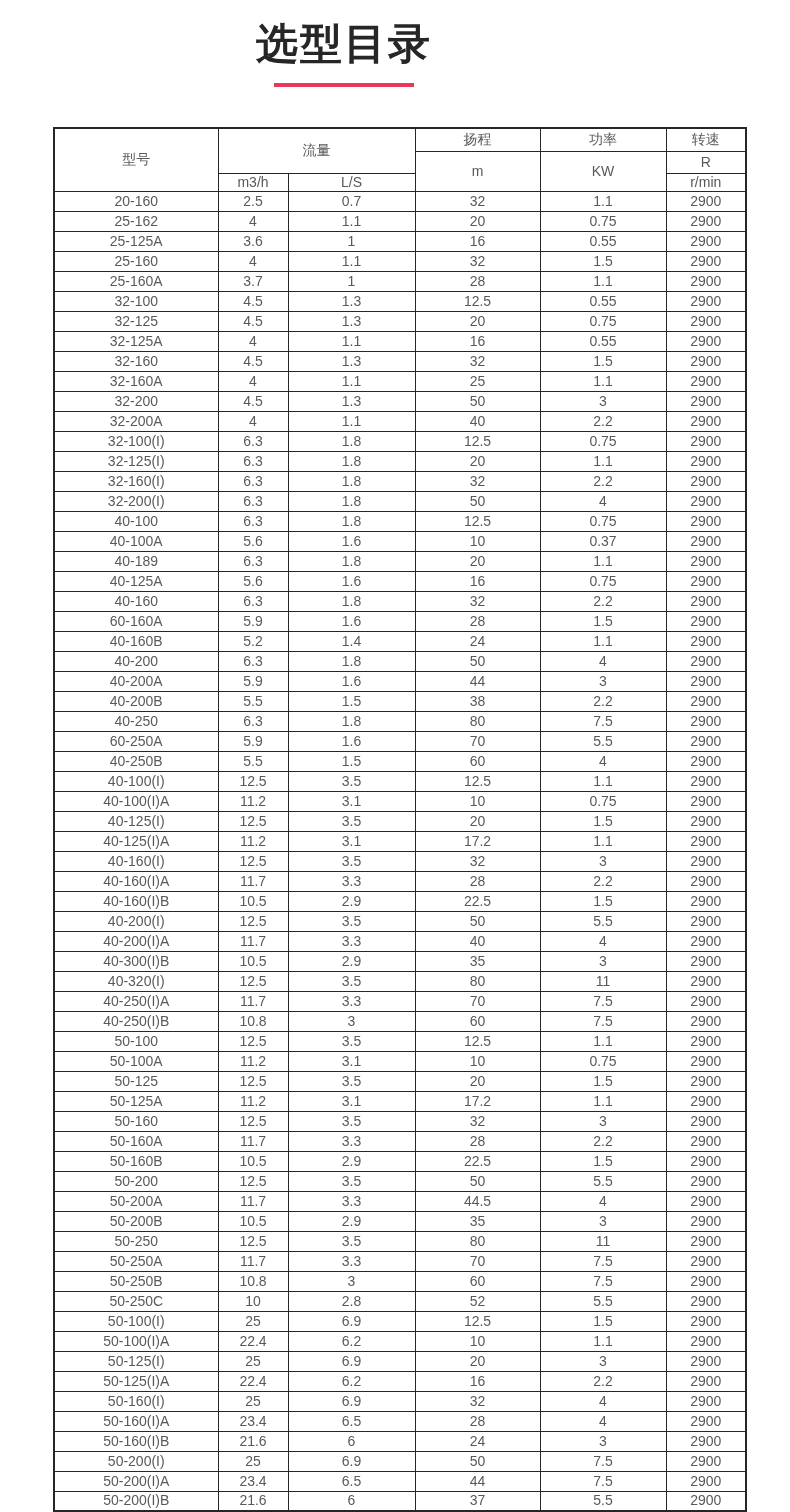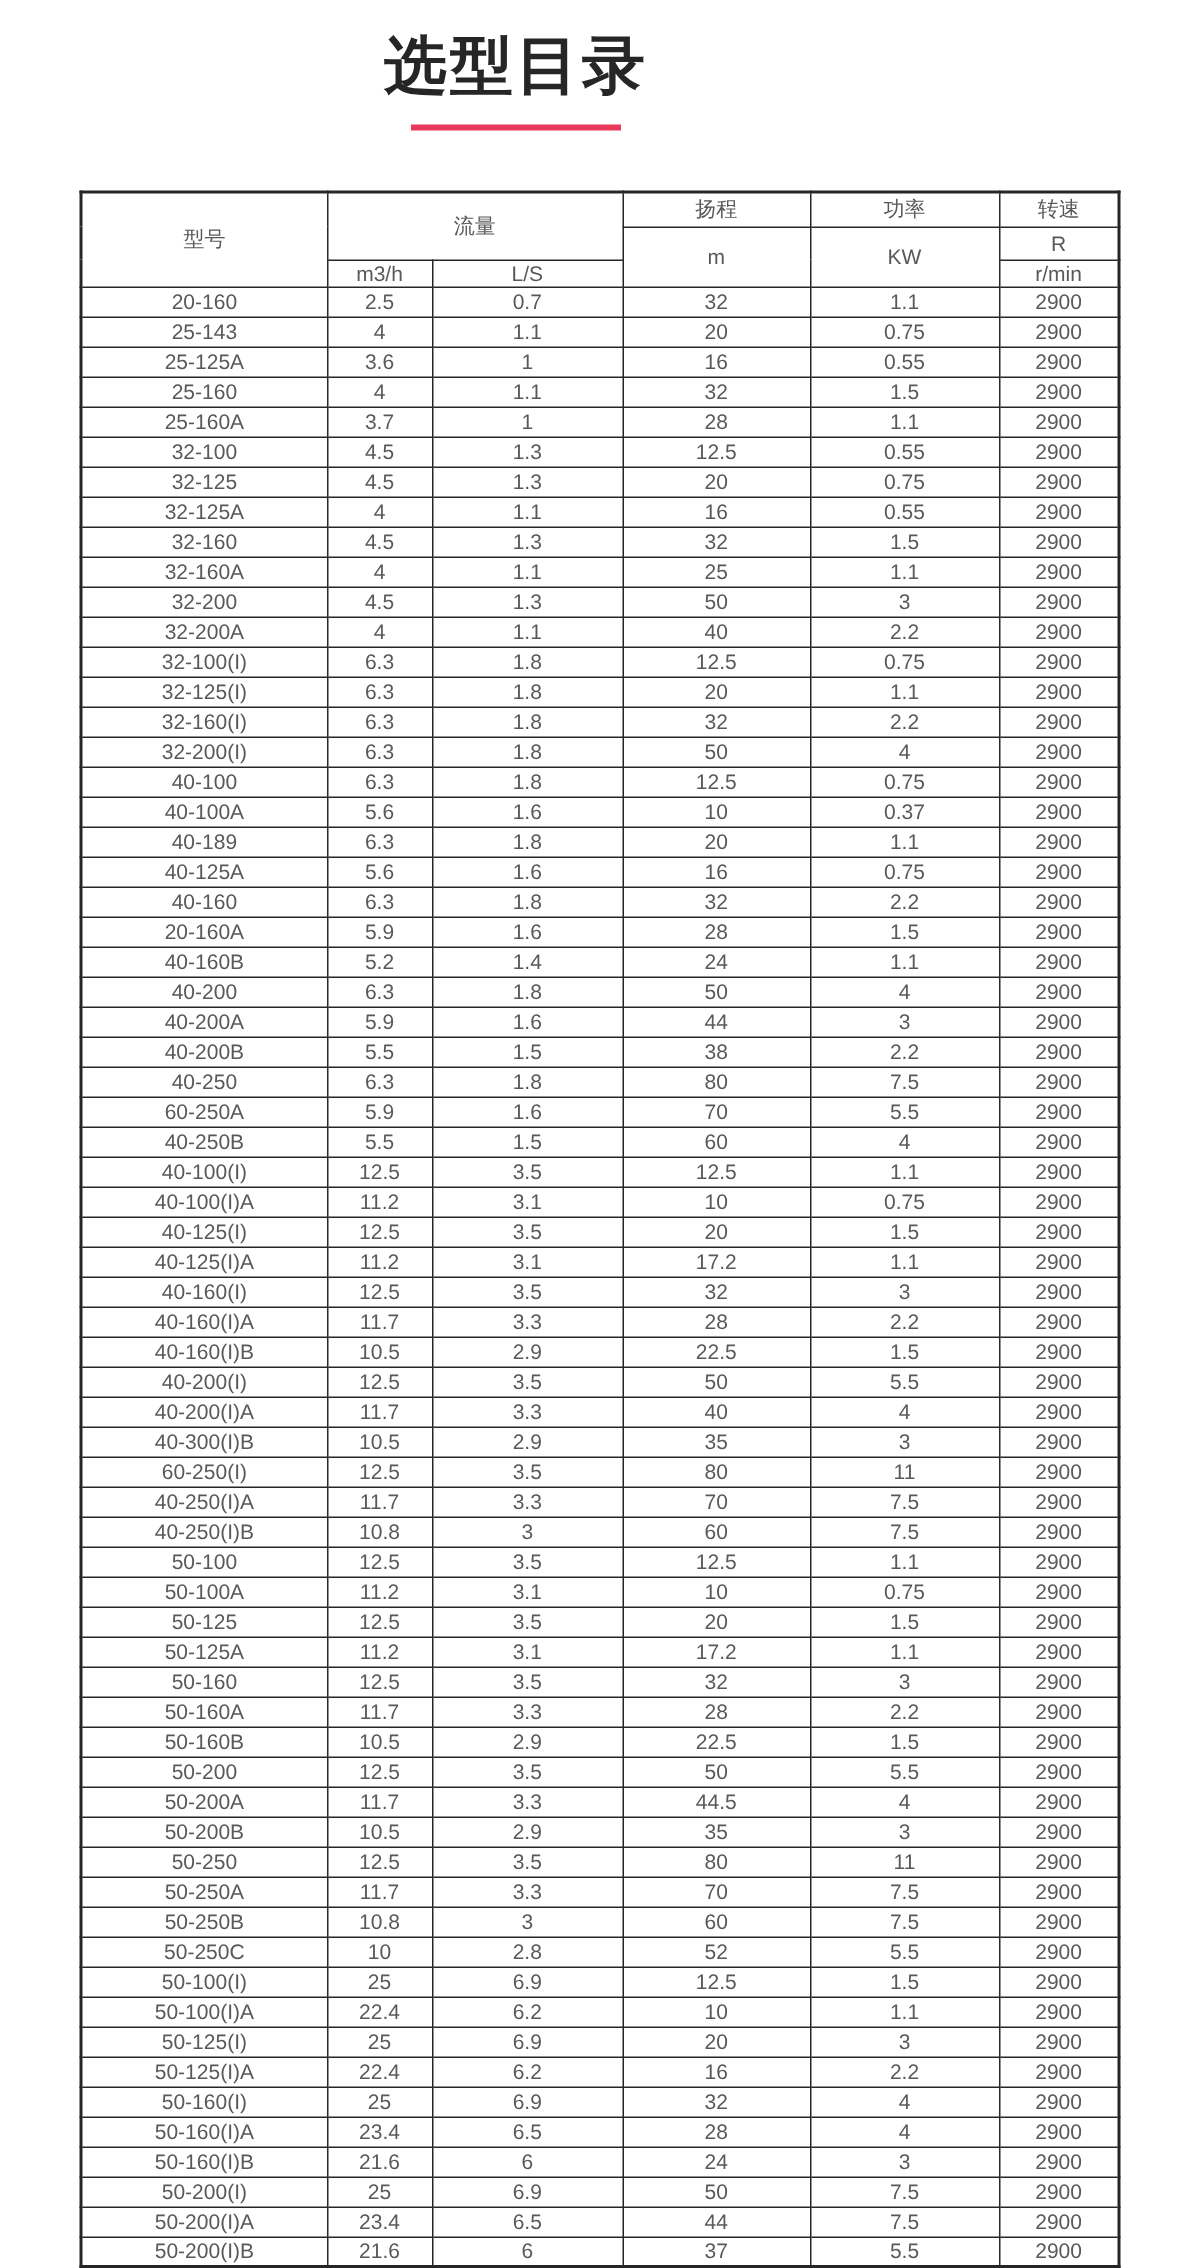--- a/index.html
+++ b/index.html
@@ -96,21 +96,21 @@
     <tbody>
         <tr>
           <td>20-160</td>
           <td>2.5</td>
           <td>0.7</td>
           <td>32</td>
           <td>1.1</td>
           <td>2900</td>
         </tr>
         <tr>
-          <td>25-143</td>
+          <td>25-162</td>
           <td>4</td>
           <td>1.1</td>
           <td>20</td>
           <td>0.75</td>
           <td>2900</td>
         </tr>
         <tr>
           <td>25-125A</td>
           <td>3.6</td>
           <td>1</td>
@@ -256,21 +256,21 @@
         </tr>
         <tr>
           <td>40-160</td>
           <td>6.3</td>
           <td>1.8</td>
           <td>32</td>
           <td>2.2</td>
           <td>2900</td>
         </tr>
         <tr>
-          <td>20-160A</td>
+          <td>60-160A</td>
           <td>5.9</td>
           <td>1.6</td>
           <td>28</td>
           <td>1.5</td>
           <td>2900</td>
         </tr>
         <tr>
           <td>40-160B</td>
           <td>5.2</td>
           <td>1.4</td>
@@ -400,21 +400,21 @@
         </tr>
         <tr>
           <td>40-300(I)B</td>
           <td>10.5</td>
           <td>2.9</td>
           <td>35</td>
           <td>3</td>
           <td>2900</td>
         </tr>
         <tr>
-          <td>60-250(I)</td>
+          <td>40-320(I)</td>
           <td>12.5</td>
           <td>3.5</td>
           <td>80</td>
           <td>11</td>
           <td>2900</td>
         </tr>
         <tr>
           <td>40-250(I)A</td>
           <td>11.7</td>
           <td>3.3</td>

